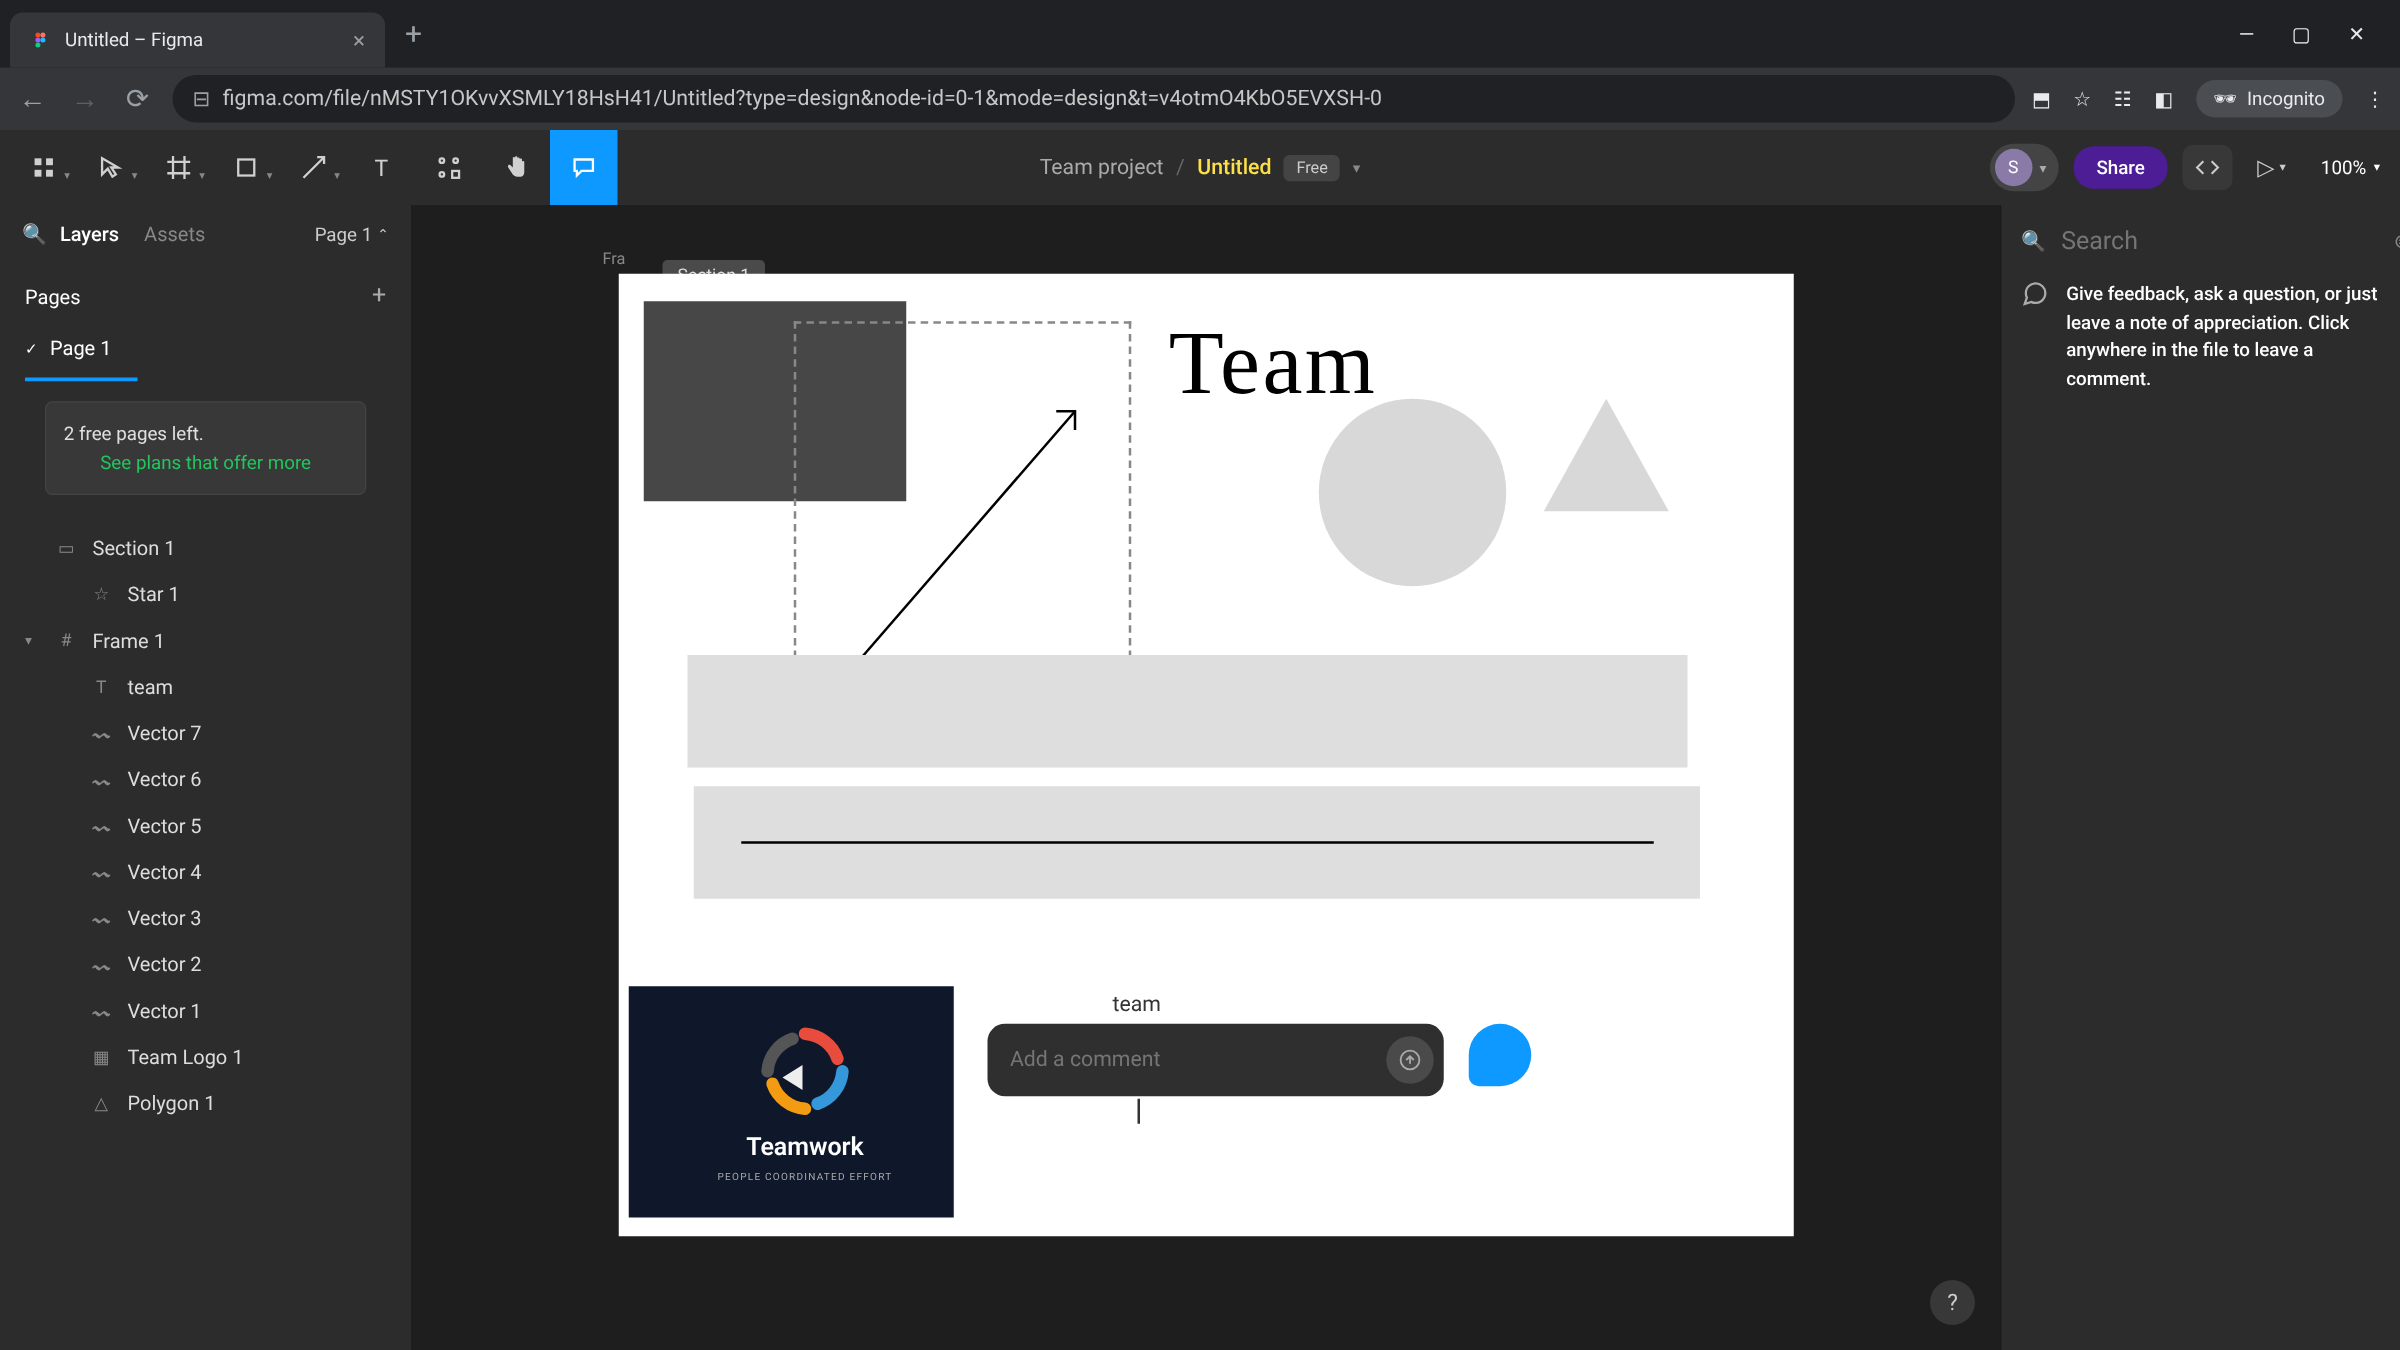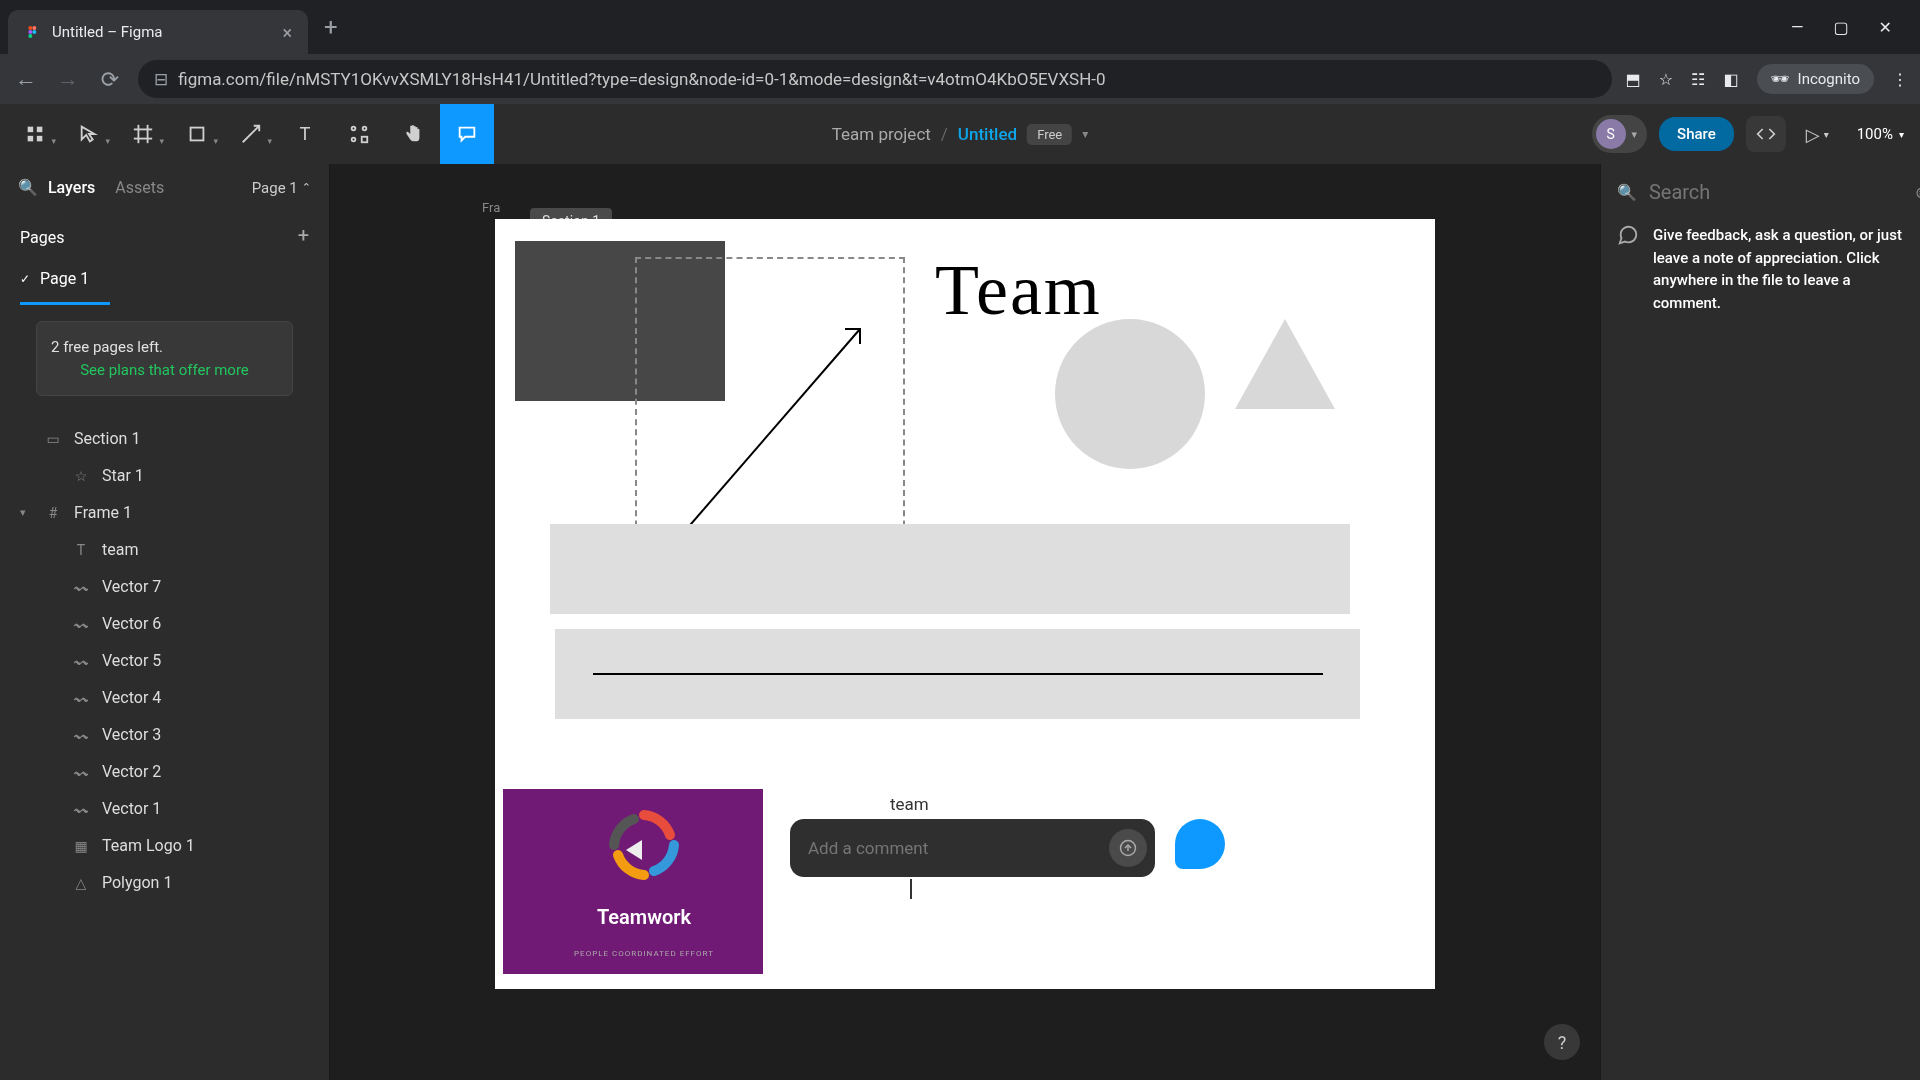--- a/index.html
+++ b/index.html
@@ -26,26 +26,26 @@
 
 .figma-topbar { height: 60px; background: #2c2c2c; display: flex; align-items: center; padding: 0 8px; }
 .tool-group { display: flex; align-items: center; height: 100%; }
 .tool-btn { width: 54px; height: 60px; display: flex; align-items: center; justify-content: center; color: #d0d0d0; cursor: pointer; position: relative; }
 .tool-btn.active { background: #0d99ff; color: white; }
 .tool-btn .caret { font-size: 9px; position: absolute; right: 6px; bottom: 18px; color: #888; }
 .tool-btn svg { width: 22px; height: 22px; }
 .proj-path { position: absolute; left: 50%; transform: translateX(-50%); display: flex; align-items: center; gap: 10px; font-size: 17px; }
 .proj-team { color: #aaa; }
 .proj-slash { color: #666; }
-.proj-file { color: #0ea5e9; font-weight: 500; }
+.proj-file { color: #fde047; font-weight: 500; }
 .free-badge { background: #444; padding: 3px 10px; border-radius: 5px; font-size: 13px; color: #ccc; }
 .top-right { margin-left: auto; display: flex; align-items: center; gap: 12px; }
 .avatar-btn { display: flex; align-items: center; gap: 6px; background: #444; border-radius: 20px; padding: 4px 10px 4px 4px; }
 .avatar { width: 30px; height: 30px; border-radius: 50%; background: #8a7aa8; display: flex; align-items: center; justify-content: center; color: white; font-size: 14px; }
-.share-btn { background: #0369a1; color: white; padding: 8px 18px; border-radius: 16px; font-size: 15px; font-weight: 500; cursor: pointer; }
+.share-btn { background: #4c1d95; color: white; padding: 8px 18px; border-radius: 16px; font-size: 15px; font-weight: 500; cursor: pointer; }
 .dev-btn { width: 40px; height: 36px; border-radius: 8px; background: #383838; display: flex; align-items: center; justify-content: center; color: #ccc; }
 .play-btn { color: #ccc; font-size: 18px; padding: 0 8px; display: flex; align-items: center; gap: 4px; }
 .zoom { color: #fff; font-size: 15px; padding: 0 8px; display: flex; align-items: center; gap: 6px; }
 
 
 .main { display: flex; height: calc(1080px - 54px - 50px - 60px); }
 
 
 .left-panel { width: 330px; background: #2c2c2c; border-right: 1px solid #1a1a1a; display: flex; flex-direction: column; }
 .panel-tabs { display: flex; align-items: center; padding: 14px 18px; gap: 20px; font-size: 16px; }
@@ -72,21 +72,21 @@
 .section-label { position: absolute; left: 200px; top: 44px; background: #4a4a4a; color: #ddd; padding: 5px 12px; border-radius: 4px; font-size: 14px; }
 .dark-rect { position: absolute; left: 20px; top: 22px; width: 210px; height: 160px; background: #474747; }
 .dashed-sel { position: absolute; left: 140px; top: 38px; width: 270px; height: 310px; border: 2px dashed #888; }
 .arrow-line { position: absolute; left: 165px; top: 100px; width: 220px; height: 240px; }
 .circle-shape { position: absolute; left: 560px; top: 100px; width: 150px; height: 150px; background: #d8d8d8; border-radius: 50%; }
 .triangle-shape { position: absolute; left: 740px; top: 100px; width: 0; height: 0; border-left: 50px solid transparent; border-right: 50px solid transparent; border-bottom: 90px solid #d8d8d8; }
 .team-text { position: absolute; left: 440px; top: 30px; font-family: "Comic Sans MS", cursive; font-size: 72px; color: #000; font-weight: 400; letter-spacing: 2px; }
 .band1 { position: absolute; left: 55px; top: 305px; width: 800px; height: 90px; background: #dedede; }
 .band2 { position: absolute; left: 60px; top: 410px; width: 805px; height: 90px; background: #dedede; display: flex; align-items: center; justify-content: center; }
 .underline { width: 730px; height: 2px; background: #000; }
-.logo-box { position: absolute; left: 8px; top: 570px; width: 260px; height: 185px; background: #701a75; display: flex; flex-direction: column; align-items: center; justify-content: center; gap: 20px; padding-left: 22px; }
+.logo-box { position: absolute; left: 8px; top: 570px; width: 260px; height: 185px; background: #0f172a; display: flex; flex-direction: column; align-items: center; justify-content: center; gap: 8px; padding-left: 22px; }
 .logo-swirl { position: relative; width: 80px; height: 80px; }
 .logo-text { color: #fff; font-size: 20px; font-weight: 600; }
 .logo-sub { color: #aaa; font-size: 8px; letter-spacing: 1px; }
 .team-small { position: absolute; left: 395px; top: 575px; font-size: 17px; color: #333; }
 .comment-box { position: absolute; left: 295px; top: 600px; width: 365px; height: 58px; background: #2f2f2f; border-radius: 14px; display: flex; align-items: center; padding: 0 8px 0 18px; gap: 26px; }
 .comment-input { flex: 1; background: transparent; border: none; color: #999; font-size: 17px; outline: none; }
 .comment-send { width: 38px; height: 38px; border-radius: 50%; background: #4a4a4a; display: flex; align-items: center; justify-content: center; color: #aaa; }
 .comment-pin { position: absolute; left: 680px; top: 600px; width: 50px; height: 50px; background: #0d99ff; border-radius: 50% 50% 50% 8px; }
 .text-cursor { position: absolute; left: 415px; top: 660px; width: 2px; height: 20px; background: #333; }
 

